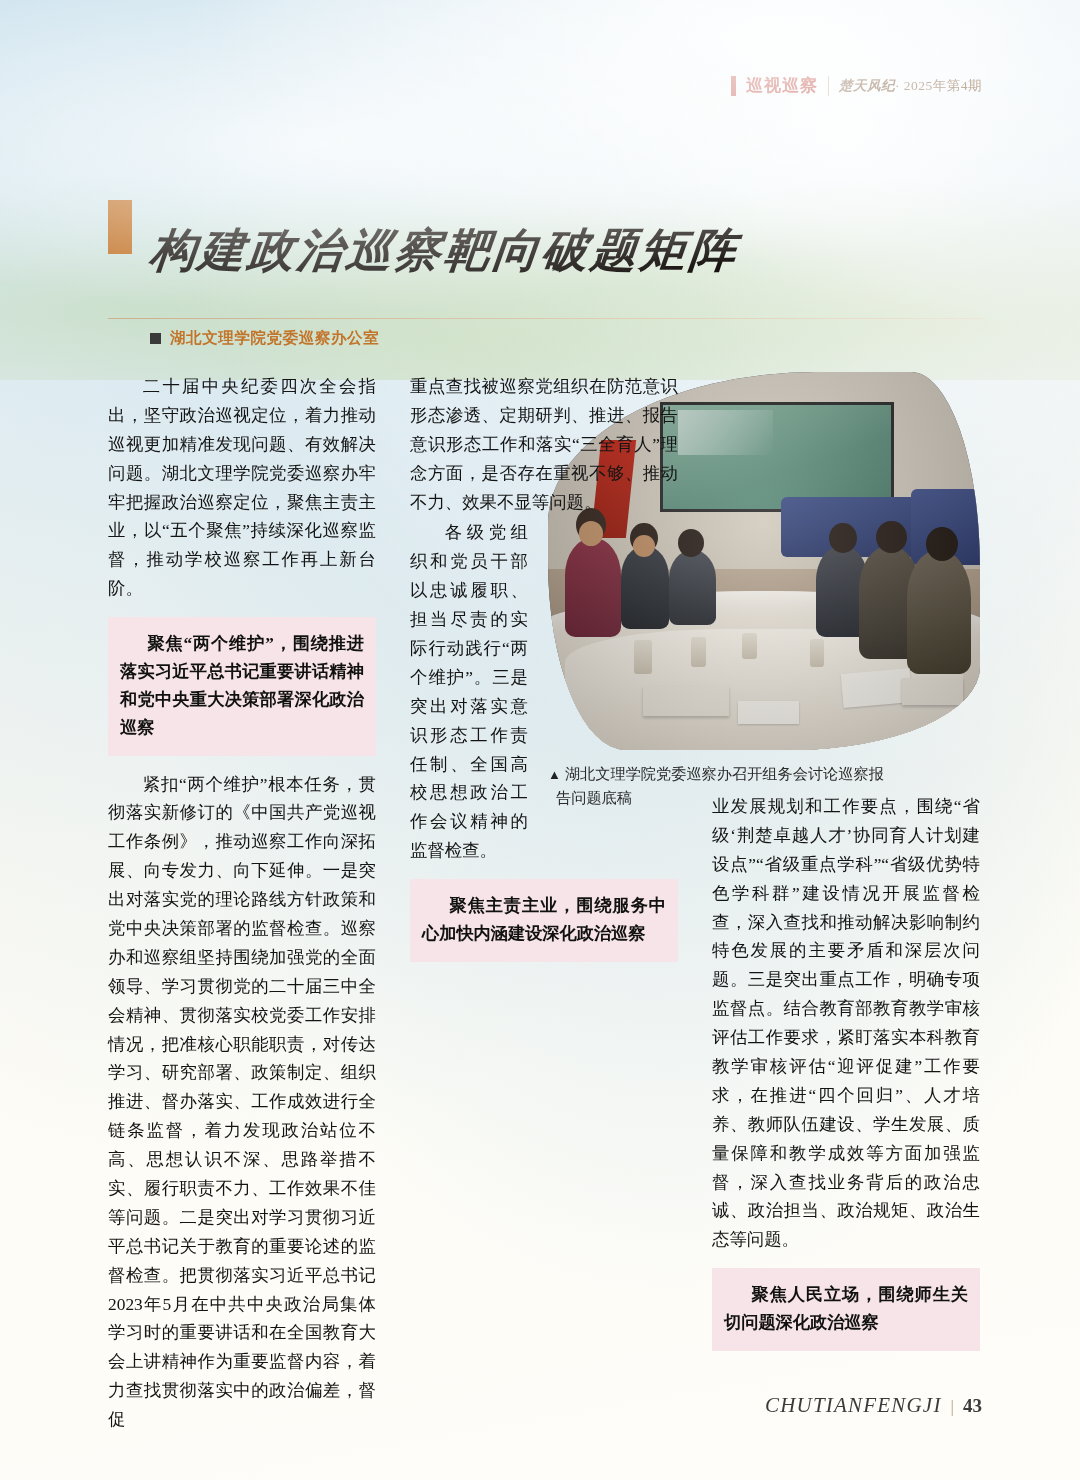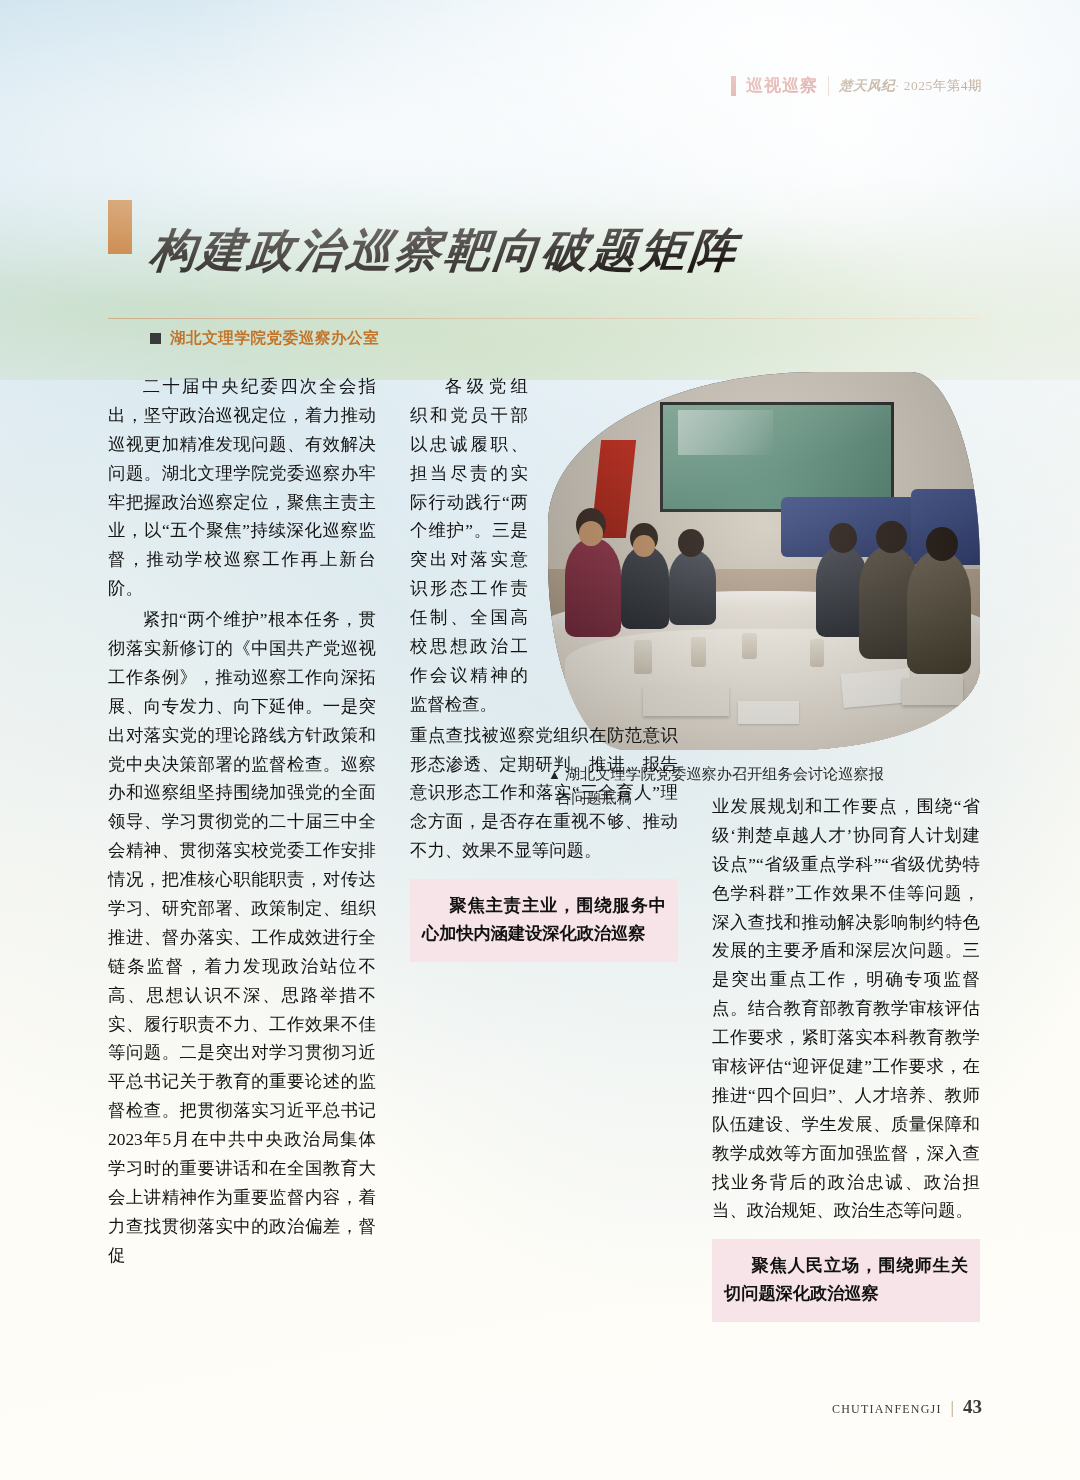--- a/index.html
+++ b/index.html
@@ -161,21 +161,21 @@
   .caption .tri { color: #222; font-size: 13px; margin-right: 4px; }
   .caption .ctext { display: inline; margin-top: 44px; }
   .cap2 { display: block; margin-left: 8px; }
 
   
   .footer {
     position: absolute; right: 98px; bottom: 62px;
     display: flex; align-items: baseline; gap: 9px;
     color: #3b3b3b;
   }
-  .footer .en { font-size: 12px; letter-spacing: 1.2px; font-family: "Liberation Serif", serif; }
+  .footer .en { font-size: 21px; letter-spacing: 1.2px; font-family: "Liberation Serif", serif; font-style: italic; }
   .footer .sep { color: #b9a07f; font-size: 17px; }
   .footer .pg { font-size: 19px; font-weight: bold; }
 </style>
 </head>
 <body>
 
 <div class="page">
   <div class="grasswash"></div>
 
   <div class="header">
@@ -240,31 +240,32 @@
   </div>
 
   <div class="caption">
     <span class="tri">▲</span><span class="ctext">湖北文理学院党委巡察办召开组务会讨论巡察报</span><span class="cap2">告问题底稿</span>
   </div>
 
   <div class="cols">
 
     <div class="col c1">
       <p class="body">二十届中央纪委四次全会指出，坚守政治巡视定位，着力推动巡视更加精准发现问题、有效解决问题。湖北文理学院党委巡察办牢牢把握政治巡察定位，聚焦主责主业，以“五个聚焦”持续深化巡察监督，推动学校巡察工作再上新台阶。</p>
+      <div class="sub">聚焦“两个维护”，围绕推进落实习近平总书记重要讲话精神和党中央重大决策部署深化政治巡察</div>
       <p class="body">紧扣“两个维护”根本任务，贯彻落实新修订的《中国共产党巡视工作条例》，推动巡察工作向深拓展、向专发力、向下延伸。一是突出对落实党的理论路线方针政策和党中央决策部署的监督检查。巡察办和巡察组坚持围绕加强党的全面领导、学习贯彻党的二十届三中全会精神、贯彻落实校党委工作安排情况，把准核心职能职责，对传达学习、研究部署、政策制定、组织推进、督办落实、工作成效进行全链条监督，着力发现政治站位不高、思想认识不深、思路举措不实、履行职责不力、工作效果不佳等问题。二是突出对学习贯彻习近平总书记关于教育的重要论述的监督检查。把贯彻落实习近平总书记2023年5月在中共中央政治局集体学习时的重要讲话和在全国教育大会上讲精神作为重要监督内容，着力查找贯彻落实中的政治偏差，督促</p>
     </div>
 
     <div class="col c2">
+      <p class="body" style="text-indent:0;">重点查找被巡察党组织在防范意识形态渗透、定期研判、推进、报告意识形态工作和落实“三全育人”理念方面，是否存在重视不够、推动不力、效果不显等问题。</p>
       <p class="body narrow">各级党组织和党员干部以忠诚履职、担当尽责的实际行动践行“两个维护”。三是突出对落实意识形态工作责任制、全国高校思想政治工作会议精神的监督检查。</p>
-      <p class="body" style="text-indent:0;">重点查找被巡察党组织在防范意识形态渗透、定期研判、推进、报告意识形态工作和落实“三全育人”理念方面，是否存在重视不够、推动不力、效果不显等问题。</p>
       <div class="sub">聚焦主责主业，围绕服务中心加快内涵建设深化政治巡察</div>
     </div>
 
     <div class="col c3" style="top:420px;height:590px;">
-      <p class="body" style="text-indent:0;">业发展规划和工作要点，围绕“省级‘荆楚卓越人才’协同育人计划建设点”“省级重点学科”“省级优势特色学科群”工作效果不佳等问题，深入查找和推动解决影响制约特色发展的主要矛盾和深层次问题。三是突出重点工作，明确专项监督点。结合教育部教育教学审核评估工作要求，紧盯落实本科教育教学审核评估“迎评促建”工作要求，在推进“四个回归”、人才培养、教师队伍建设、学生发展、质量保障和教学成效等方面加强监督，深入查找业务背后的政治忠诚、政治担当、政治规矩、政治生态等问题。</p>
+      <p class="body" style="text-indent:0;">业发展规划和工作要点，围绕“省级‘荆楚卓越人才’协同育人计划建设点”“省级重点学科”“省级优势特色学科群”建设情况开展监督检查，深入查找和推动解决影响制约特色发展的主要矛盾和深层次问题。三是突出重点工作，明确专项监督点。结合教育部教育教学审核评估工作要求，紧盯落实本科教育教学审核评估“迎评促建”工作要求，在推进“四个回归”、人才培养、教师队伍建设、学生发展、质量保障和教学成效等方面加强监督，深入查找业务背后的政治忠诚、政治担当、政治规矩、政治生态等问题。</p>
       <div class="sub">聚焦人民立场，围绕师生关切问题深化政治巡察</div>
     </div>
   </div>
 
   <div class="footer">
     <span class="en">CHUTIANFENGJI</span>
     <span class="sep">|</span>
     <span class="pg">43</span>
   </div>
 </div>

